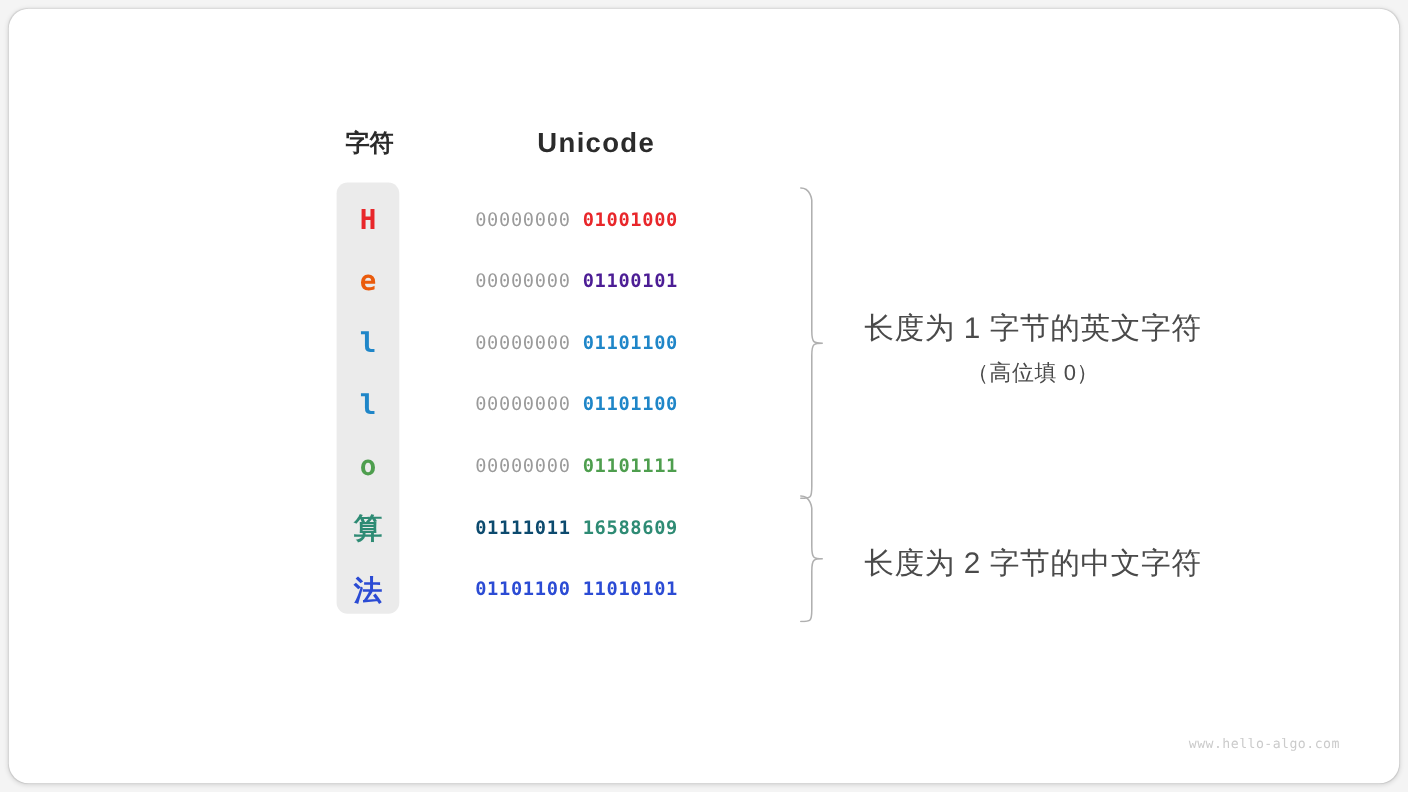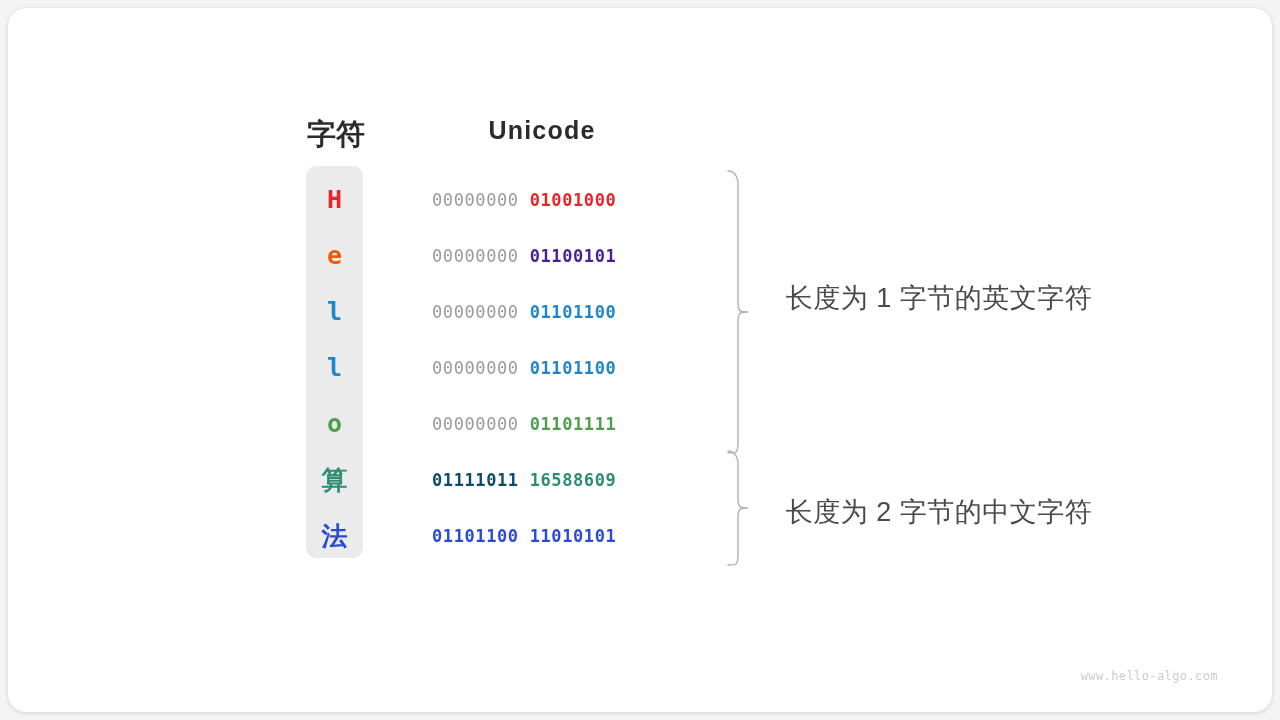--- a/index.html
+++ b/index.html
@@ -46,21 +46,21 @@
     position: absolute;
     font-weight: bold;
     color: #2b2b2b;
     text-align: center;
     white-space: nowrap;
   }
   #head-char {
     left: 268px;
     top: 107px;
     width: 120px;
-    font-size: 29px;
+    font-size: 22px;
     font-family: "Liberation Sans", "DejaVu Sans", sans-serif;
   }
   #head-unicode {
     left: 404px;
     top: 108px;
     width: 260px;
     font-size: 25px;
     letter-spacing: 1.2px;
     font-family: Liberation Sans, sans-serif;
   }
@@ -172,20 +172,21 @@
           <div class="char-cell cjk" style="top: 500px; color: rgb(43, 75, 212);">法</div>
           <div class="bin-row" style="top: 500px;"><span class="bin-lo" style="color: rgb(43, 75, 212);">01101100</span><span class="bin-gap"></span><span class="bin-lo" style="color: rgb(43, 75, 212);">11010101</span></div>
         </div>
 
       <div id="annot-host">
           <svg width="26" height="284" viewBox="0 0 26 284" class="brace" style="top: 162px;">
             <path d="M 4 1 C 13 1, 14 12, 14 12 L 14 131 C 14 142, 16 142, 24 142 C 16 142, 14 142, 14 153 L 14 272 C 14 283, 13 283, 4 283" fill="none" stroke="#b0b0b0" stroke-width="1.4" stroke-linecap="round"></path>
           </svg>
           <div class="annot" id="annot-1" style="left: 756px; top: 272px; width: 350px;">
             <div class="line1">长度为 1 字节的英文字符</div>
+            <div class="line2">（高位填 0）</div>
           </div>
           <svg width="26" height="116" viewBox="0 0 26 116" class="brace" style="top: 442px;">
             <path d="M 4 1 C 13 1, 14 12, 14 12 L 14 47 C 14 58, 16 58, 24 58 C 16 58, 14 58, 14 69 L 14 104 C 14 115, 13 115, 4 115" fill="none" stroke="#b0b0b0" stroke-width="1.4" stroke-linecap="round"></path>
           </svg>
           <div class="annot" id="annot-2" style="left: 756px; top: 486px; width: 350px;">
             <div class="line1">长度为 2 字节的中文字符</div>
           </div>
         </div>
 
       <div id="watermark">www.hello-algo.com</div>

